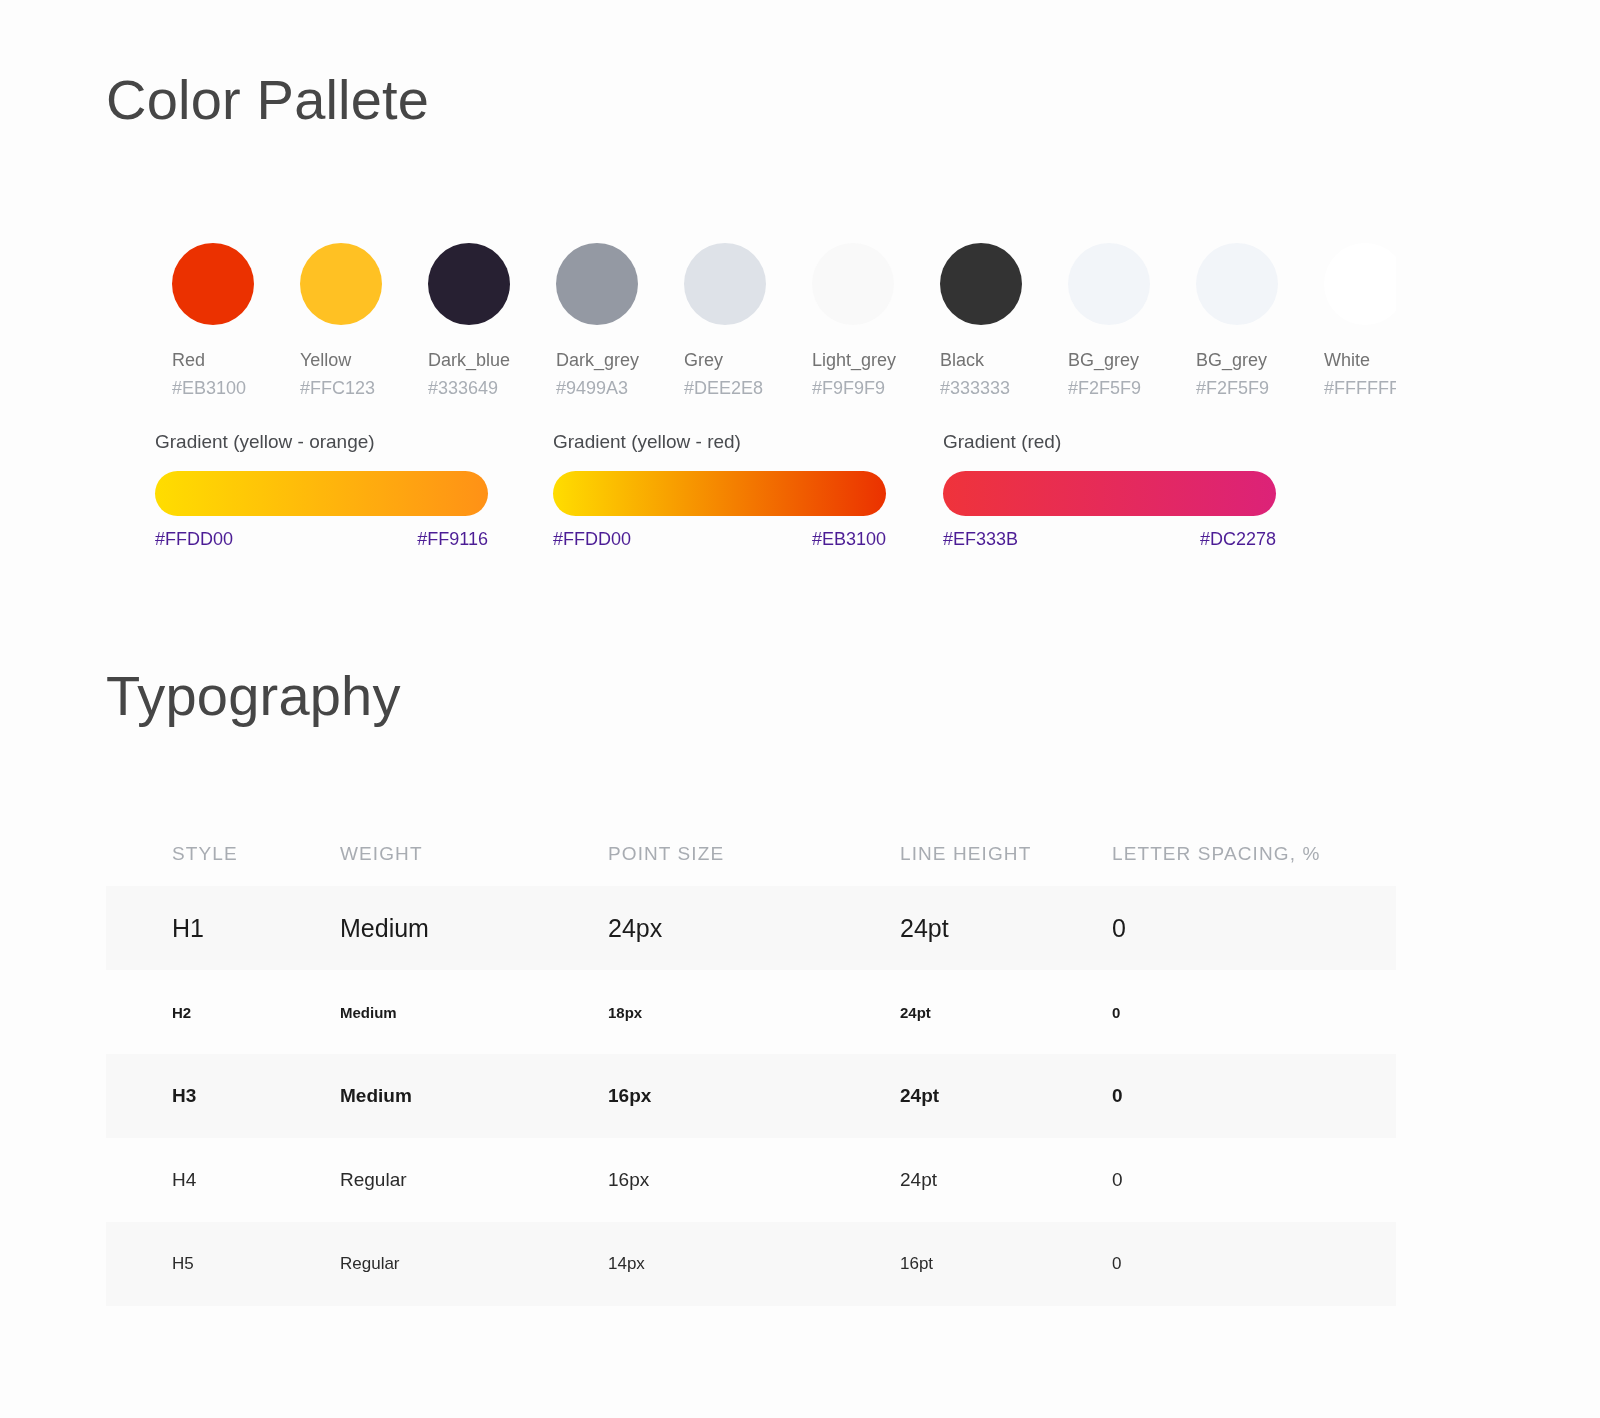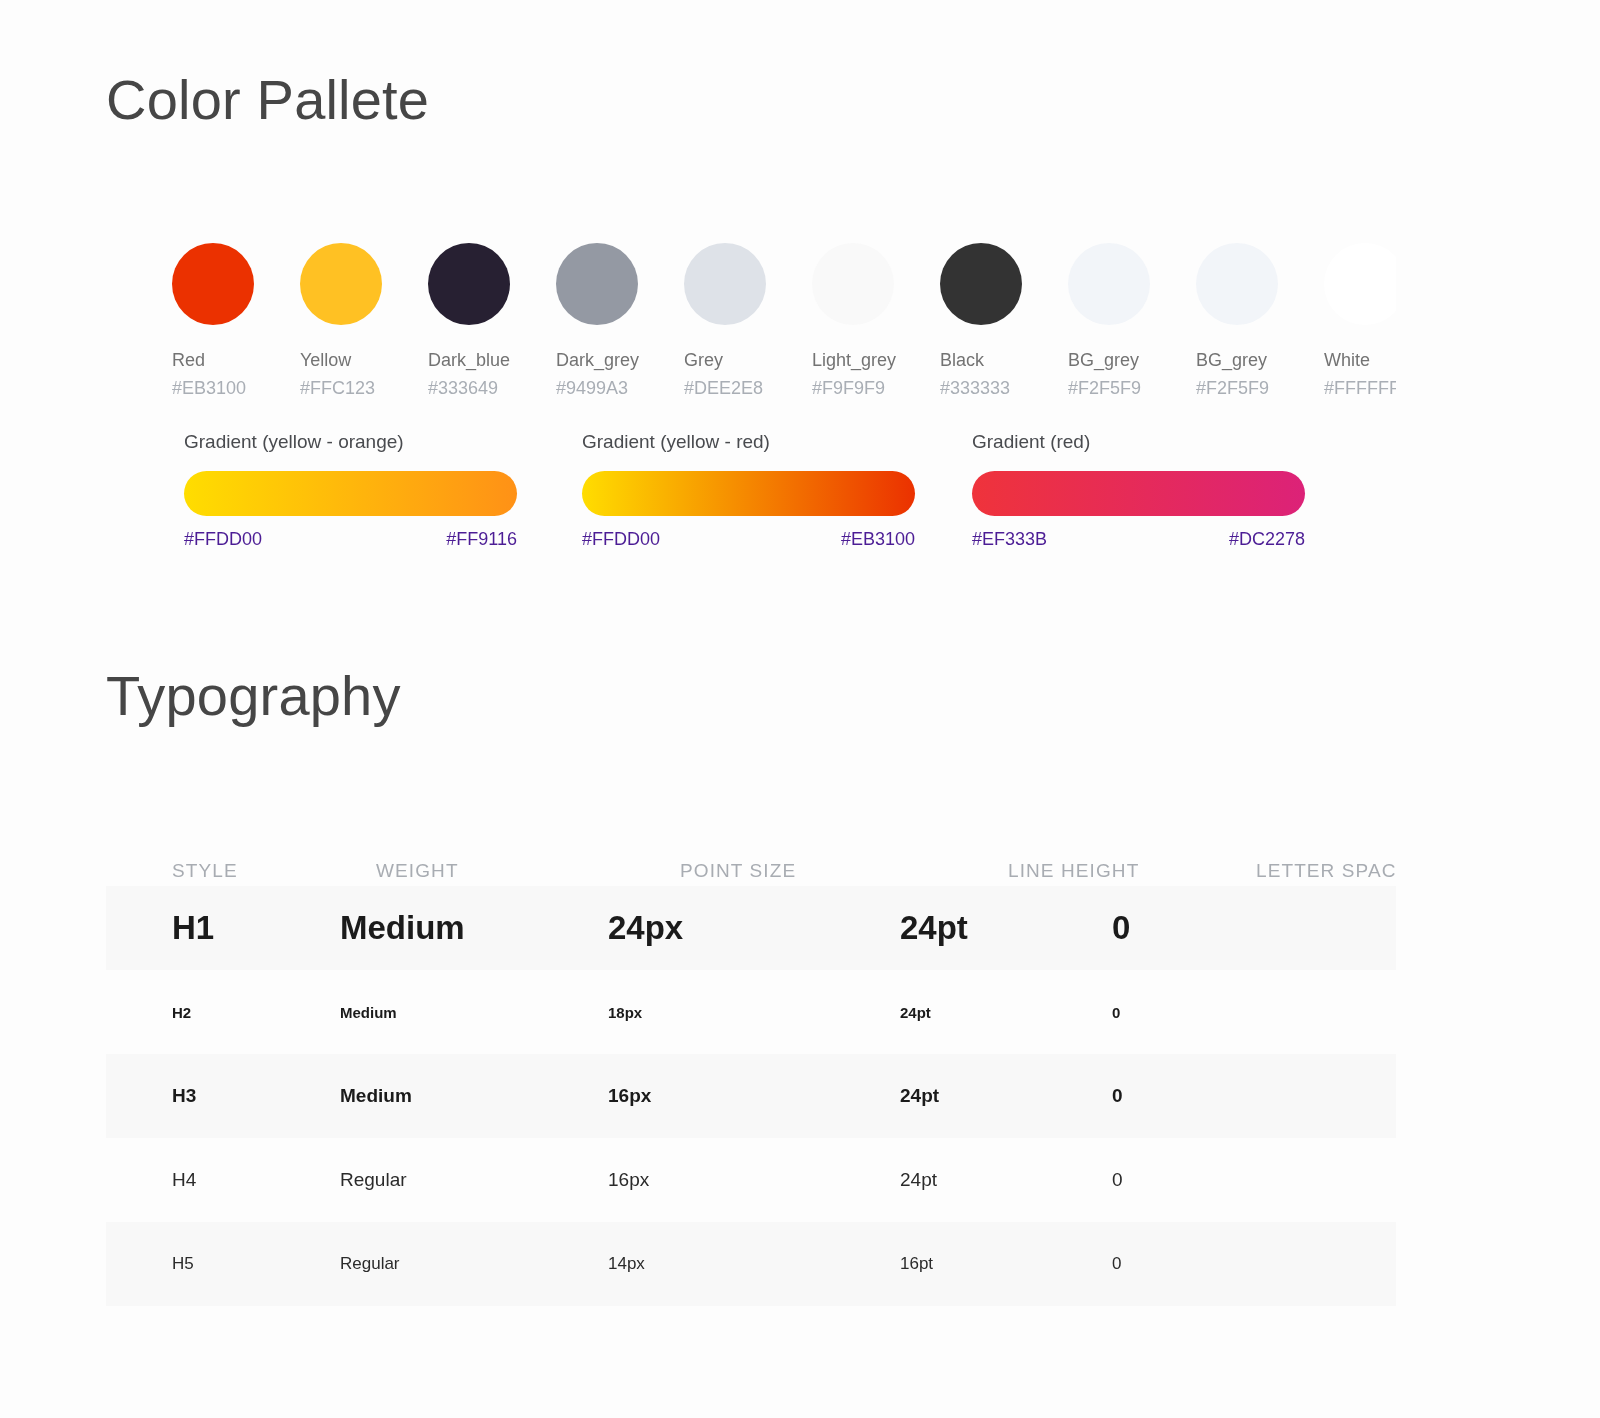--- a/index.html
+++ b/index.html
@@ -63,21 +63,21 @@
     margin-top: 5px;
     font-size: 18px;
     line-height: 22px;
     color: #A9AEB5;
     white-space: nowrap;
   }
 
   
   .gradients {
     position: absolute;
-    left: 184px;
+    left: 155px;
     top: 430px;
     width: 1120px;
     display: flex;
     justify-content: space-between;
   }
   .gradient-block { width: 390px; flex: 0 0 390px; }
   .gradient-block:nth-child(2) { margin-left: 8px; }
   .gradient-label {
     font-size: 19px;
     line-height: 24px;
@@ -105,39 +105,39 @@
     position: absolute;
     left: 106px;
     top: 826px;
     width: 1384px;
   }
   .trow {
     display: flex;
     align-items: center;
     height: 84px;
   }
-  .trow.head { height: 60px; align-items: flex-end; padding-bottom: 4px; gap: 36px; }
+  .trow.head { height: 60px; align-items: center; padding-bottom: 4px; }
   .trow.stripe { background: #F8F8F8; }
 
   .cell { flex: 0 0 auto; padding-left: 0; }
   .c-style   { width: 234px; padding-left: 66px; }
   .c-weight  { width: 268px; }
   .c-size    { width: 292px; }
   .c-line    { width: 212px; }
   .c-letter  { width: 312px; }
 
   .head .cell {
     font-size: 19px;
     letter-spacing: 1.1px;
     color: #A8ACB2;
     white-space: nowrap;
     font-weight: 400;
   }
 
-  .r1 .cell { font-size: 33px; font-weight: 700; color: #1B1B1B; }
+  .r1 .cell { font-size: 25px; font-weight: 400; color: #1B1B1B; }
   .r2 .cell { font-size: 15px; font-weight: 700; color: #1B1B1B; }
   .r3 .cell { font-size: 19px; font-weight: 700; color: #1B1B1B; }
   .r4 .cell { font-size: 19px; font-weight: 400; color: #2B2B2B; }
   .r5 .cell { font-size: 17px; font-weight: 400; color: #2B2B2B; }
 </style>
 </head>
 <body>
 
 <div class="page">
 

